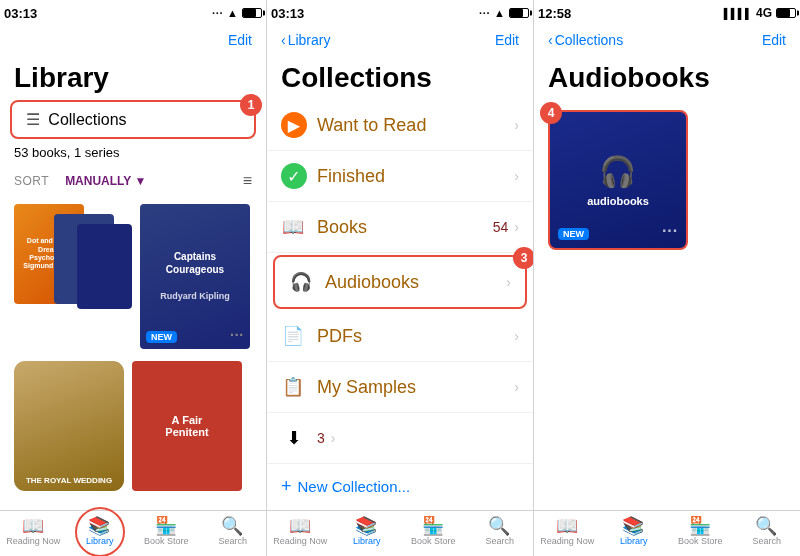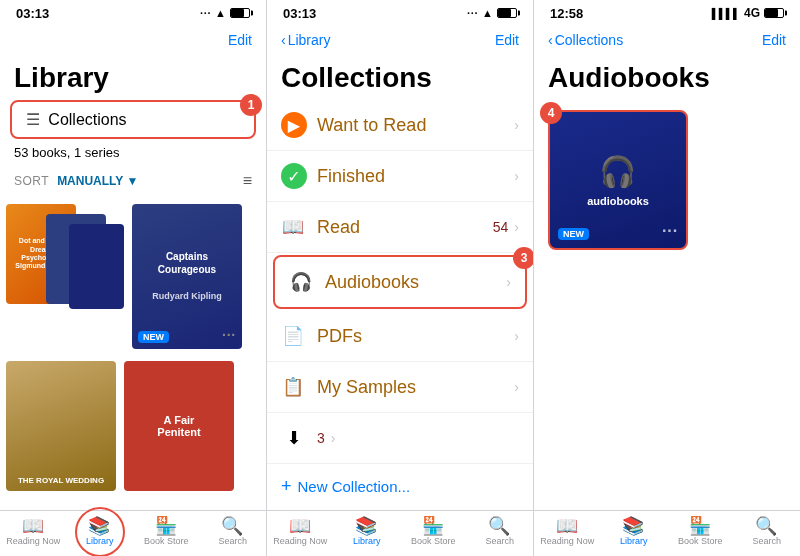--- a/index.html
+++ b/index.html
@@ -36,21 +36,21 @@
     
     .panel-3 {
       width: 266px;
     }
 
     
     .status-bar {
       display: flex;
       justify-content: space-between;
       align-items: center;
-      padding: 6px 16px 2px;
+      padding: 6px 4px 2px;
       font-size: 12px;
       font-weight: 600;
       height: 22px;
       gap: 45px;
     }
 
     .status-bar .time {
       font-weight: 700;
       font-size: 13px;
     }
@@ -170,35 +170,35 @@
       padding: 6px 14px;
     }
 
     .sort-label {
       font-size: 12px;
       color: #888;
       letter-spacing: 0.5px;
     }
 
     .sort-value {
-      color: #0369a1;
+      color: #701a75;
       font-size: 12px;
       font-weight: 600;
     }
 
     .list-icon {
       font-size: 16px;
       color: #555;
     }
 
     
     .books-area {
       flex: 1;
       overflow: hidden;
-      padding: 8px 6px 0;
+      padding: 8px 14px 0;
     }
 
     .books-row {
       display: flex;
       gap: 8px;
       margin-bottom: 12px;
     }
 
     .book-stack {
       width: 118px;
@@ -290,21 +290,21 @@
 
     .second-books-row {
       display: flex;
       gap: 8px;
     }
 
     .book-royal {
       width: 110px;
       height: 130px;
       background: linear-gradient(160deg, #c8a96a, #8b6914);
-      border-radius: 4px;
+      border-radius: 11px;
       display: flex;
       flex-direction: column;
       align-items: center;
       justify-content: flex-end;
       padding: 6px;
       font-size: 8px;
       color: #fff;
       font-weight: 600;
       text-align: center;
     }
@@ -557,21 +557,21 @@
 
   <div class="collections-row">
     <span class="hamburger-icon">☰</span>
     <span class="collections-label">Collections</span>
     <div class="badge-circle">1</div>
   </div>
 
   <div class="book-count">53 books, 1 series</div>
 
   <div class="sort-row">
-    <div style="display:flex;align-items:flex-end;gap:8px">
+    <div style="display:flex;align-items:flex-end;gap:16px">
       <span class="sort-label">SORT</span>
       <span class="sort-value">MANUALLY ▼</span>
     </div>
     <span class="list-icon">≡</span>
   </div>
 
   <div class="books-area">
 
     <div class="books-row">
 
@@ -653,21 +653,21 @@
     </div>
 
     <div class="coll-item">
       <div class="coll-icon-circle green">✓</div>
       <span class="coll-name">Finished</span>
       <span class="chevron">›</span>
     </div>
 
     <div class="coll-item">
       <div class="coll-icon">📖</div>
-      <span class="coll-name">Read</span>
+      <span class="coll-name">Books</span>
       <span class="coll-count">54</span>
       <span class="chevron">›</span>
     </div>
 
     <div style="position:relative;margin:2px 6px">
       <div class="coll-item highlighted" style="margin:0">
         <div class="coll-icon">🎧</div>
         <span class="coll-name">Audiobooks</span>
         <span class="chevron">›</span>
       </div>

